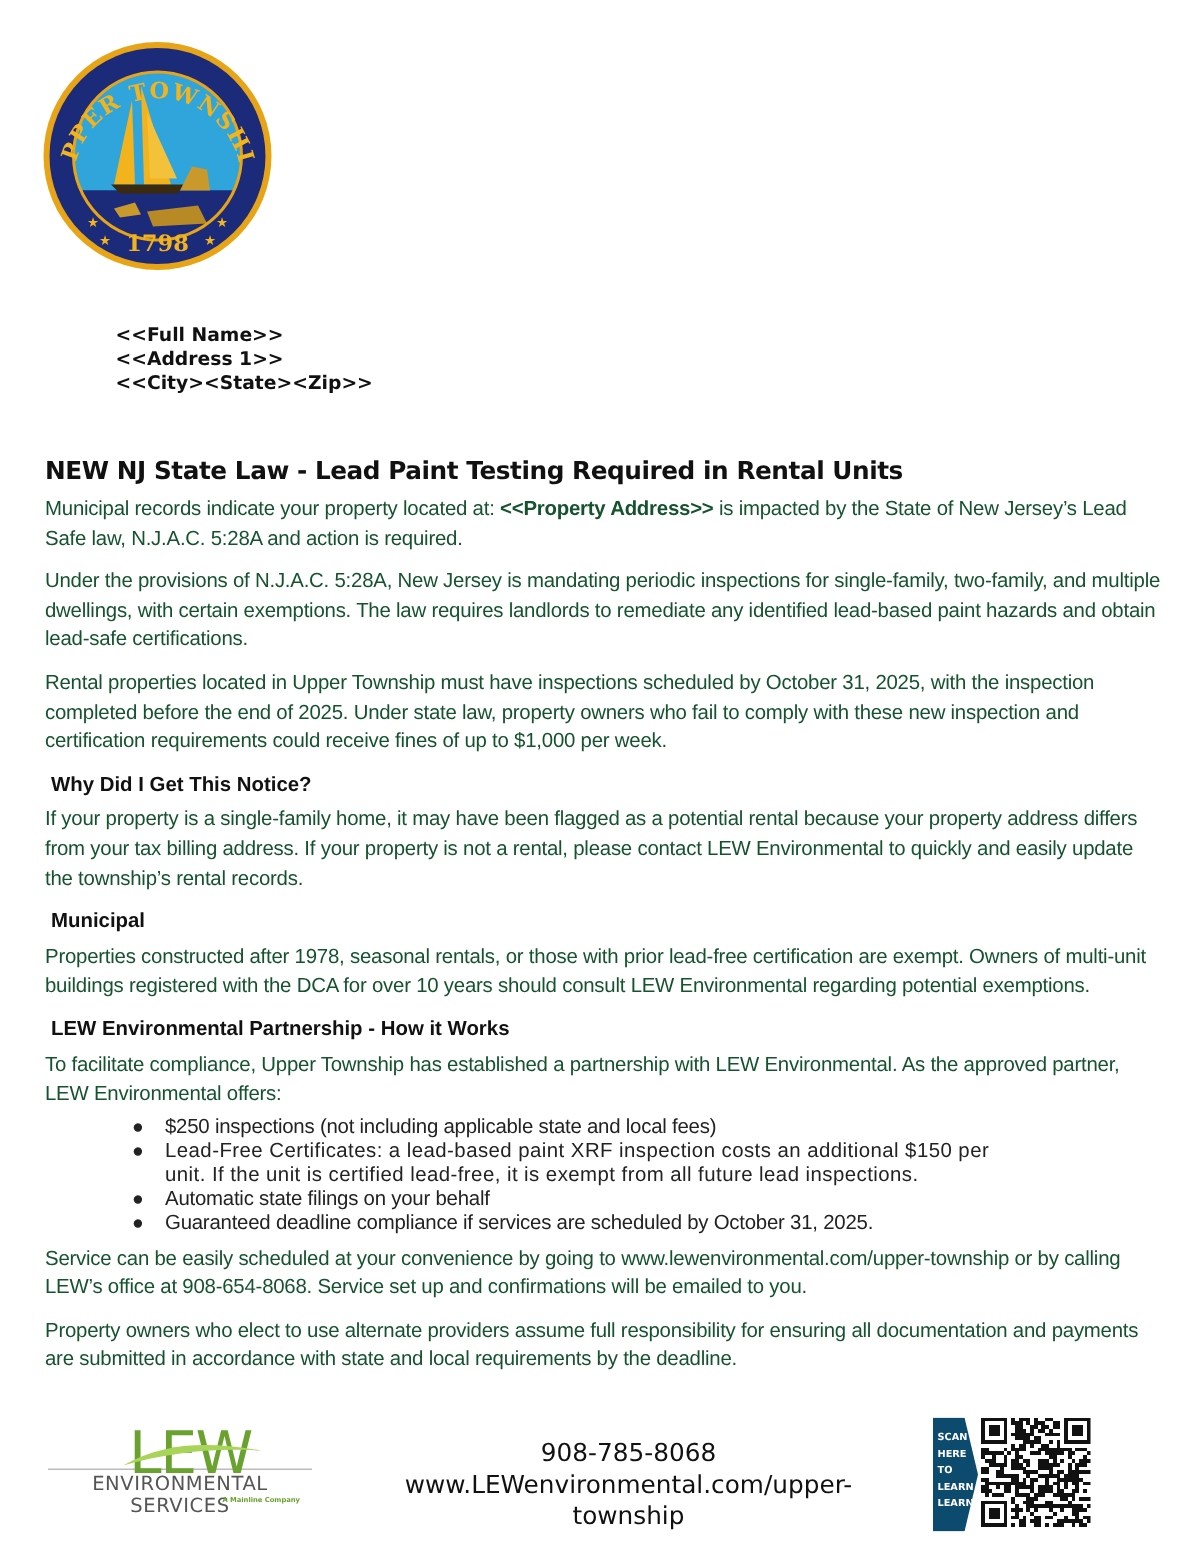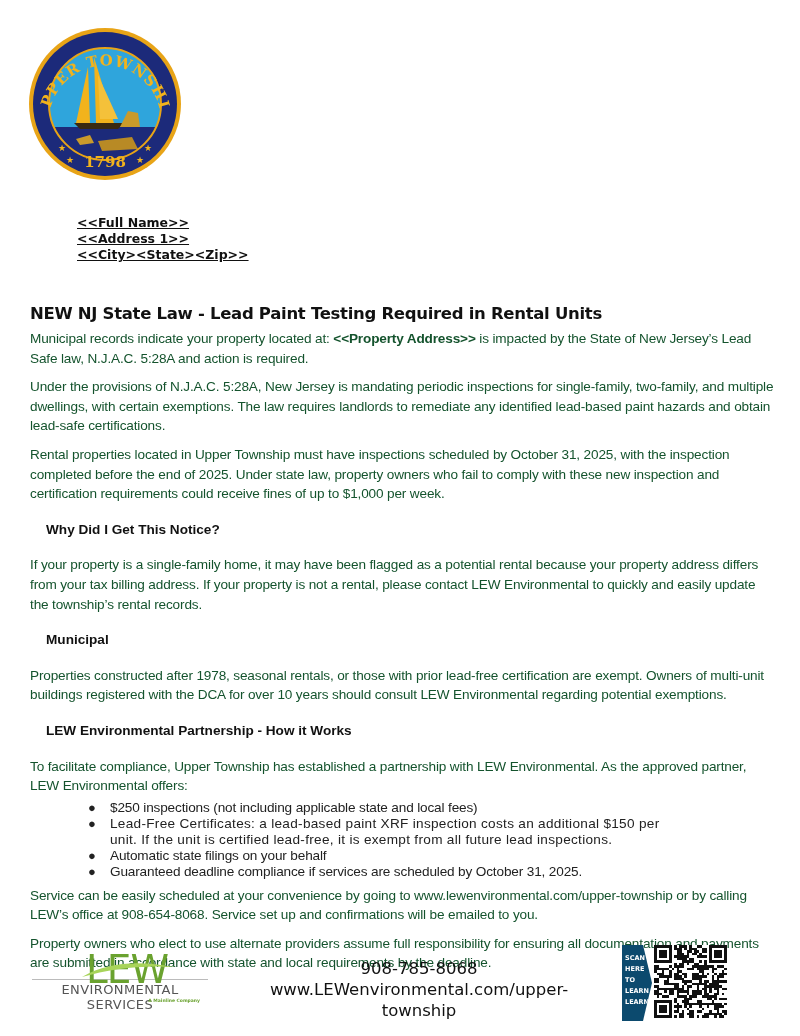--- a/index.html
+++ b/index.html
@@ -5,34 +5,34 @@
   html, body { margin: 0; padding: 0; background: #ffffff; }
   body {
     width: 800px; height: 1036px; position: relative; overflow: hidden;
     font-family: "Liberation Sans", "DejaVu Sans", sans-serif;
     color: #1b1b1b;
   }
   .seal { position: absolute; left: 28px; top: 27px; width: 154px; height: 154px; }
   .address-block {
     position: absolute; left: 77px; top: 215px;
     font-family: "DejaVu Sans", sans-serif; font-weight: bold; font-size: 12.5px;
-    line-height: 16px; color: #111; text-decoration: underline;
+    line-height: 16px; color: #111;
   }
   .content { position: absolute; left: 30px; top: 304px; width: 745px; }
   h1 {
     font-family: "DejaVu Sans", sans-serif; font-size: 16.5px; font-weight: bold;
     margin: 0 0 6px 0; letter-spacing: -0.3px; color: #111;
   }
   p {
     font-family: "Liberation Sans", sans-serif; font-size: 13.6px; line-height: 19.6px;
     margin: 0 0 9px 0; color: #14532d; letter-spacing: -0.15px;
   }
   h2 {
     font-family: "Liberation Sans", sans-serif; font-size: 13.6px; font-weight: bold;
-    margin: 16px; line-height: 19.6px; color: #111;
+    margin: 4px; line-height: 19.6px; color: #111;
   }
   .section { margin-bottom: 2px; }
   .sec-exempt { margin-top: 0px; }
   .sec-lew { margin-top: 8px; }
   ul {
     margin: 4px 0 6px 0; padding-left: 80px; list-style: none;
     font-family: "Liberation Sans", sans-serif; font-size: 13.6px; line-height: 16px; color: #222;
   }
   ul li { position: relative; margin: 0 0 0 0; width: 560px; letter-spacing: -0.15px; }
   ul li .bullet {

